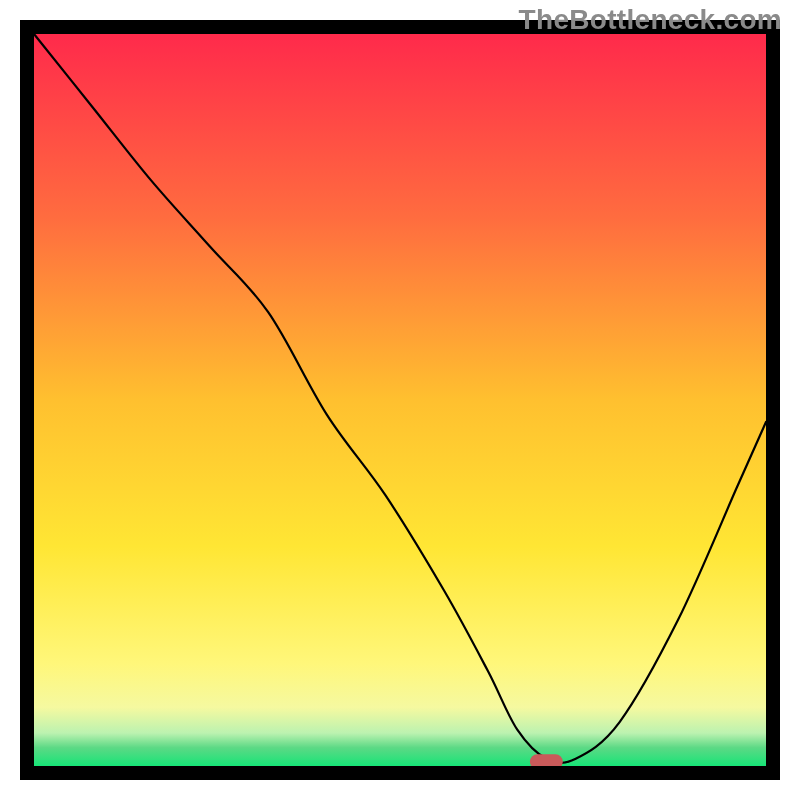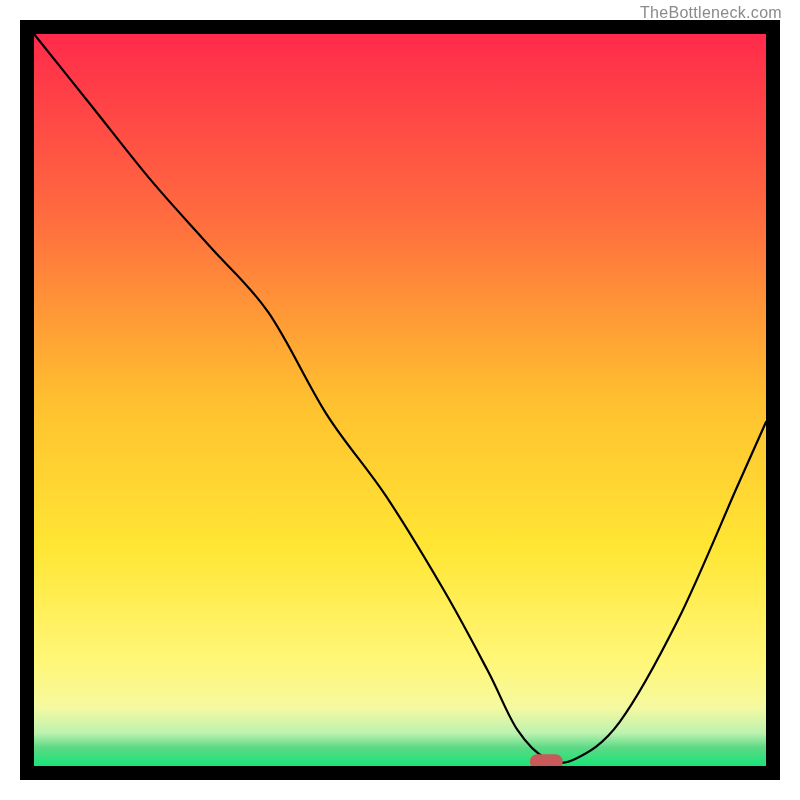--- a/index.html
+++ b/index.html
@@ -13,22 +13,22 @@
   .container {
     position: relative;
     width: 800px;
     height: 800px;
   }
   .watermark {
     position: absolute;
     top: 4px;
     right: 18px;
     font-family: Arial, Helvetica, sans-serif;
-    font-size: 16px;
-    font-weight: normal;
+    font-size: 28px;
+    font-weight: bold;
     color: #8a8a8a;
     letter-spacing: 0.3px;
     z-index: 5;
     margin-left: 44px;
   }
   svg.chart {
     position: absolute;
     left: 0;
     top: 0;
   }

